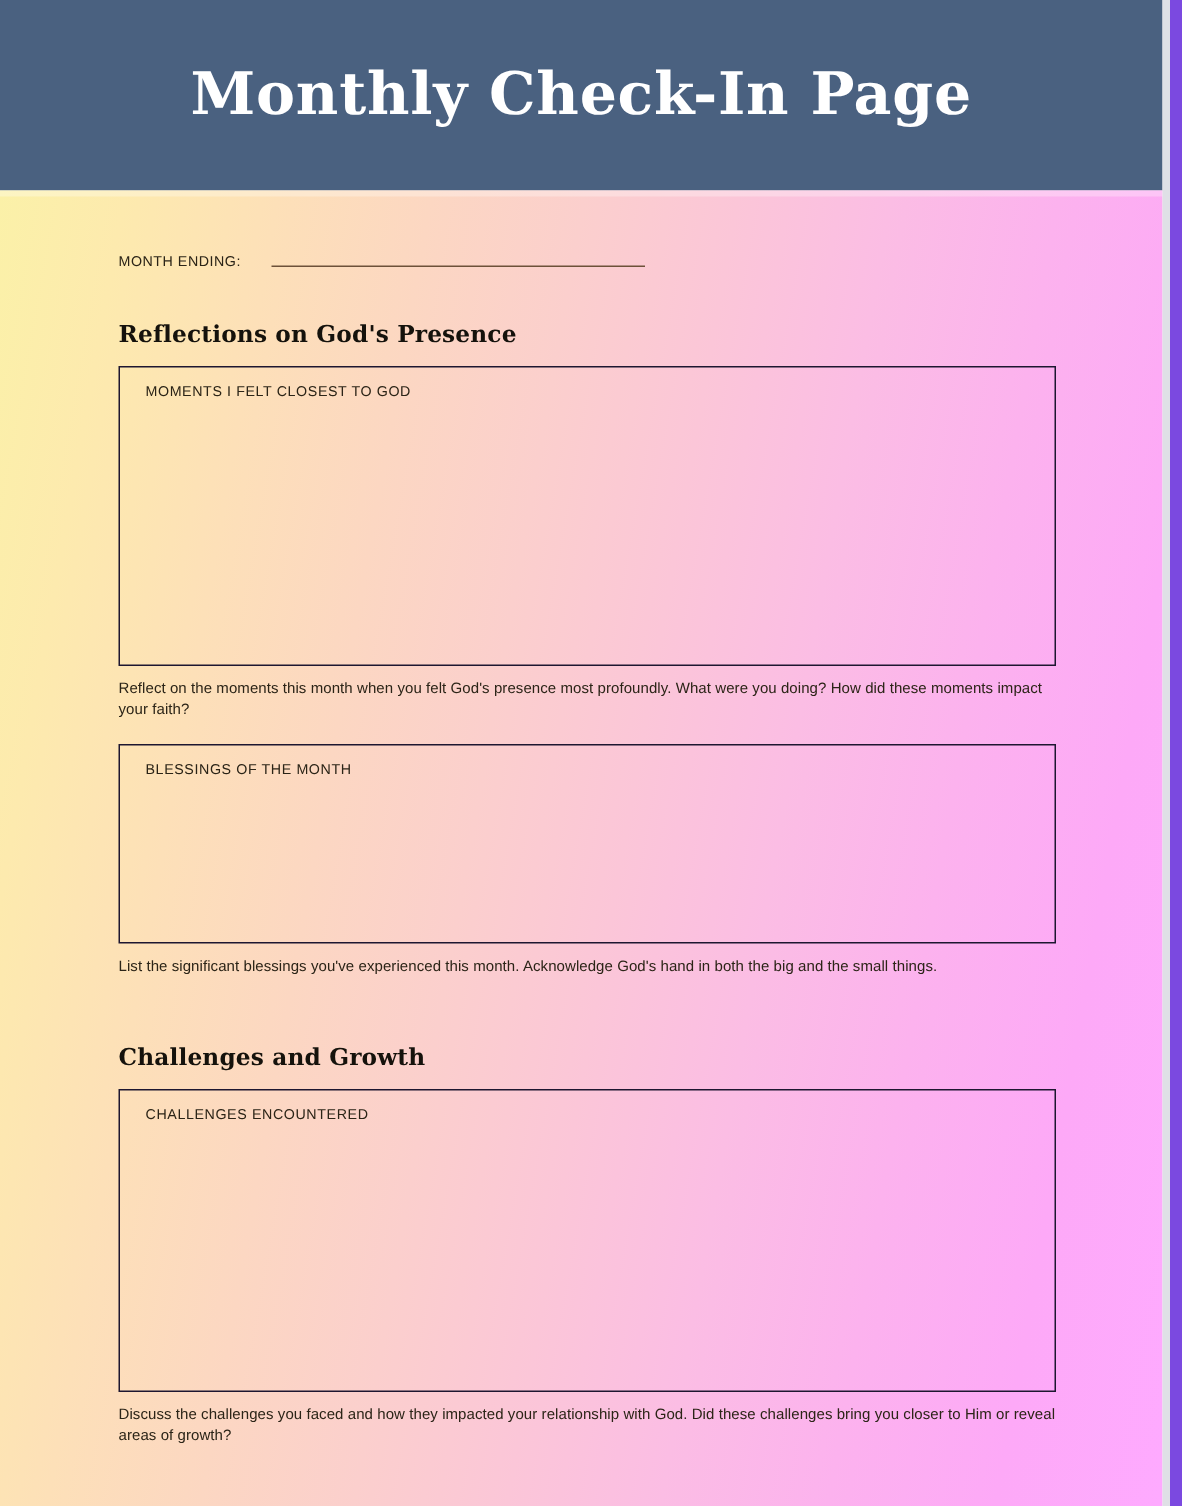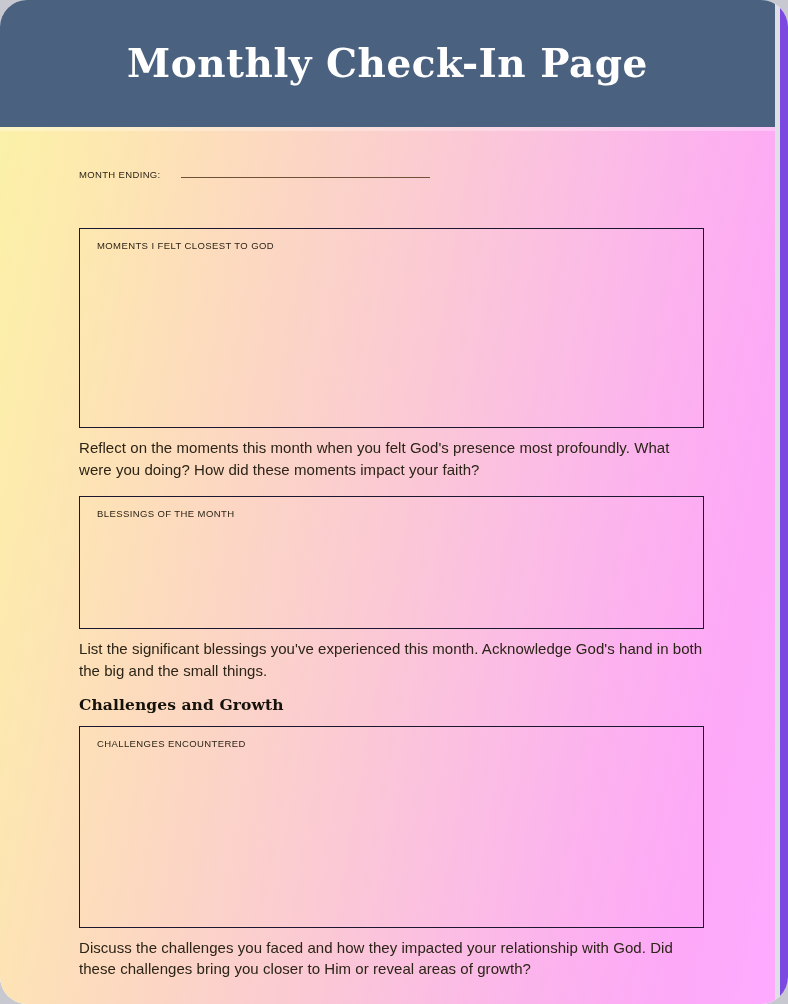--- a/index.html
+++ b/index.html
@@ -15,21 +15,20 @@
     background: #c8c8d0;
   }
 
   
   #page {
     position: relative;
     width: 788px;
     height: 1004px;
     background: #ffffff;
     overflow: hidden;
-    border-radius: 27px;
   }
 
   
   #right-rail {
     position: absolute;
     top: 0;
     right: 0;
     width: 8px;
     height: 1004px;
     background: #7b49e0;
@@ -150,21 +149,21 @@
     left: 17px;
     top: 11px;
     font-size: 9.5px;
     letter-spacing: 0.4px;
     color: #2b2417;
     white-space: nowrap;
   }
 
   .section-help {
     margin-top: 9px;
-    font-size: 15px;
+    font-size: 10px;
     line-height: 1.45;
     color: #2b2417;
     letter-spacing: 0.05px;
     max-width: 627px;
   }
 
   
   #section-reflections      { top: 88px;  }
   #section-reflections .entry-box   { height: 200px; }
 
@@ -187,20 +186,21 @@
     <div id="sheet-top-sheen"></div>
 
     <div id="content">
 
       <div id="month-ending-row">
         <span class="meta-label">MONTH ENDING:</span>
         <span id="month-ending-line"></span>
       </div>
 
       <div class="section" id="section-reflections">
+        <h2 class="section-heading">Reflections on God's Presence</h2>
 
         <div class="entry-box">
           <span class="entry-box-label">MOMENTS I FELT CLOSEST TO GOD</span>
         </div>
 
         <p class="section-help">Reflect on the moments this month when you felt God's presence most profoundly. What were you doing? How did these moments impact your faith?</p>
       </div>
 
       <div class="section" id="section-gratitude">
 

